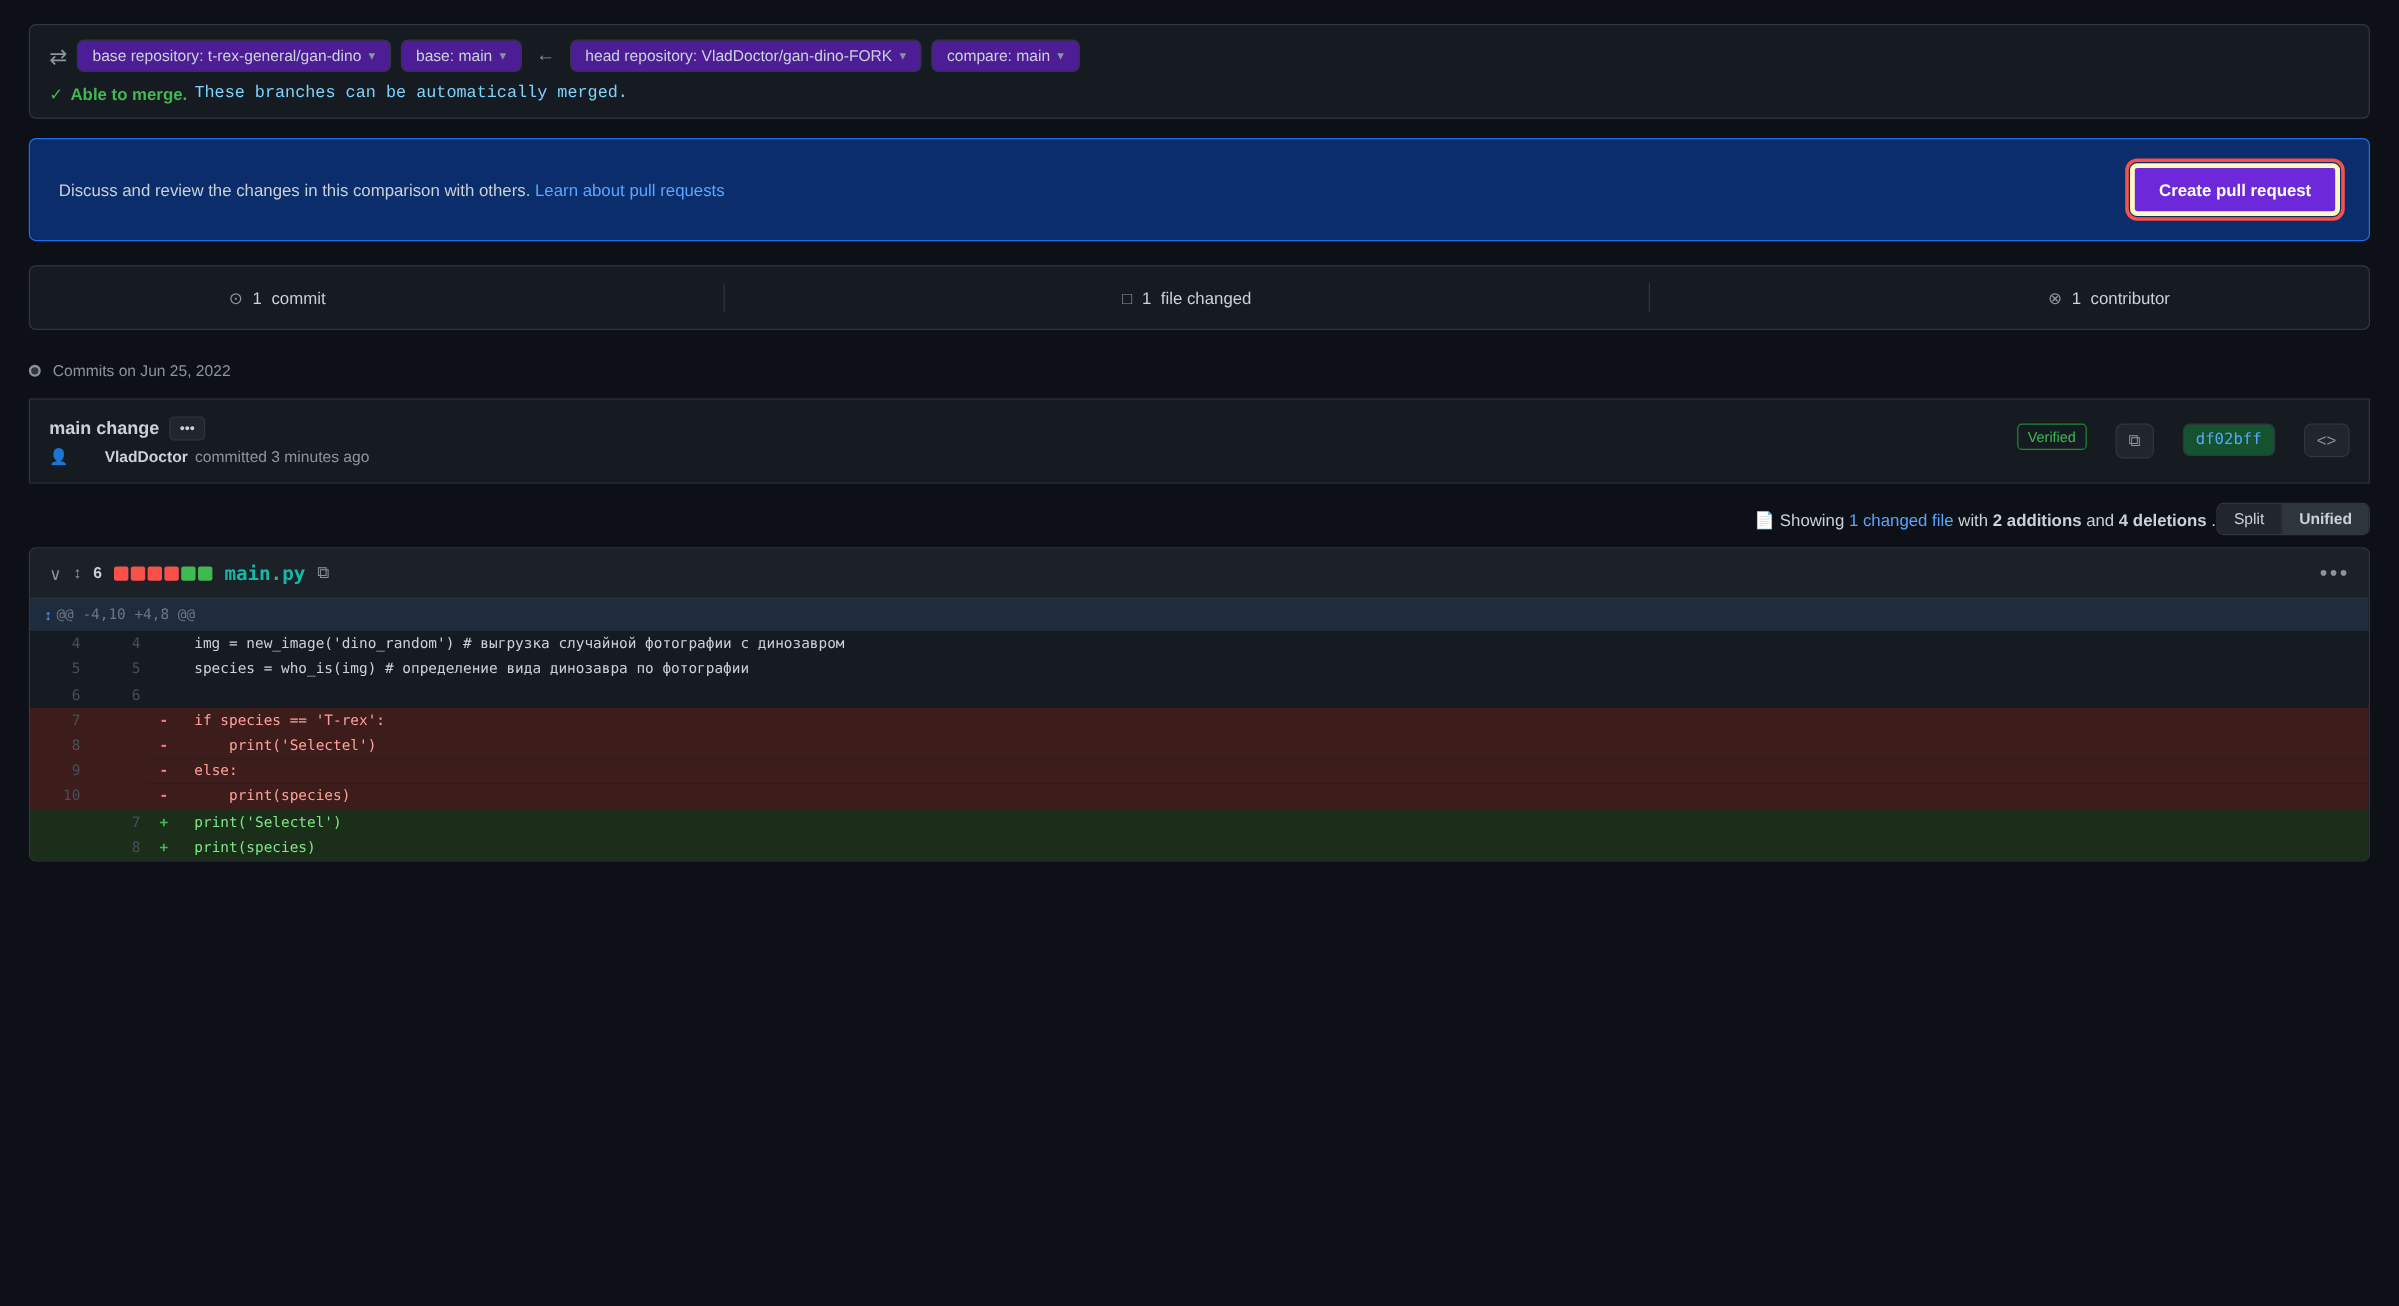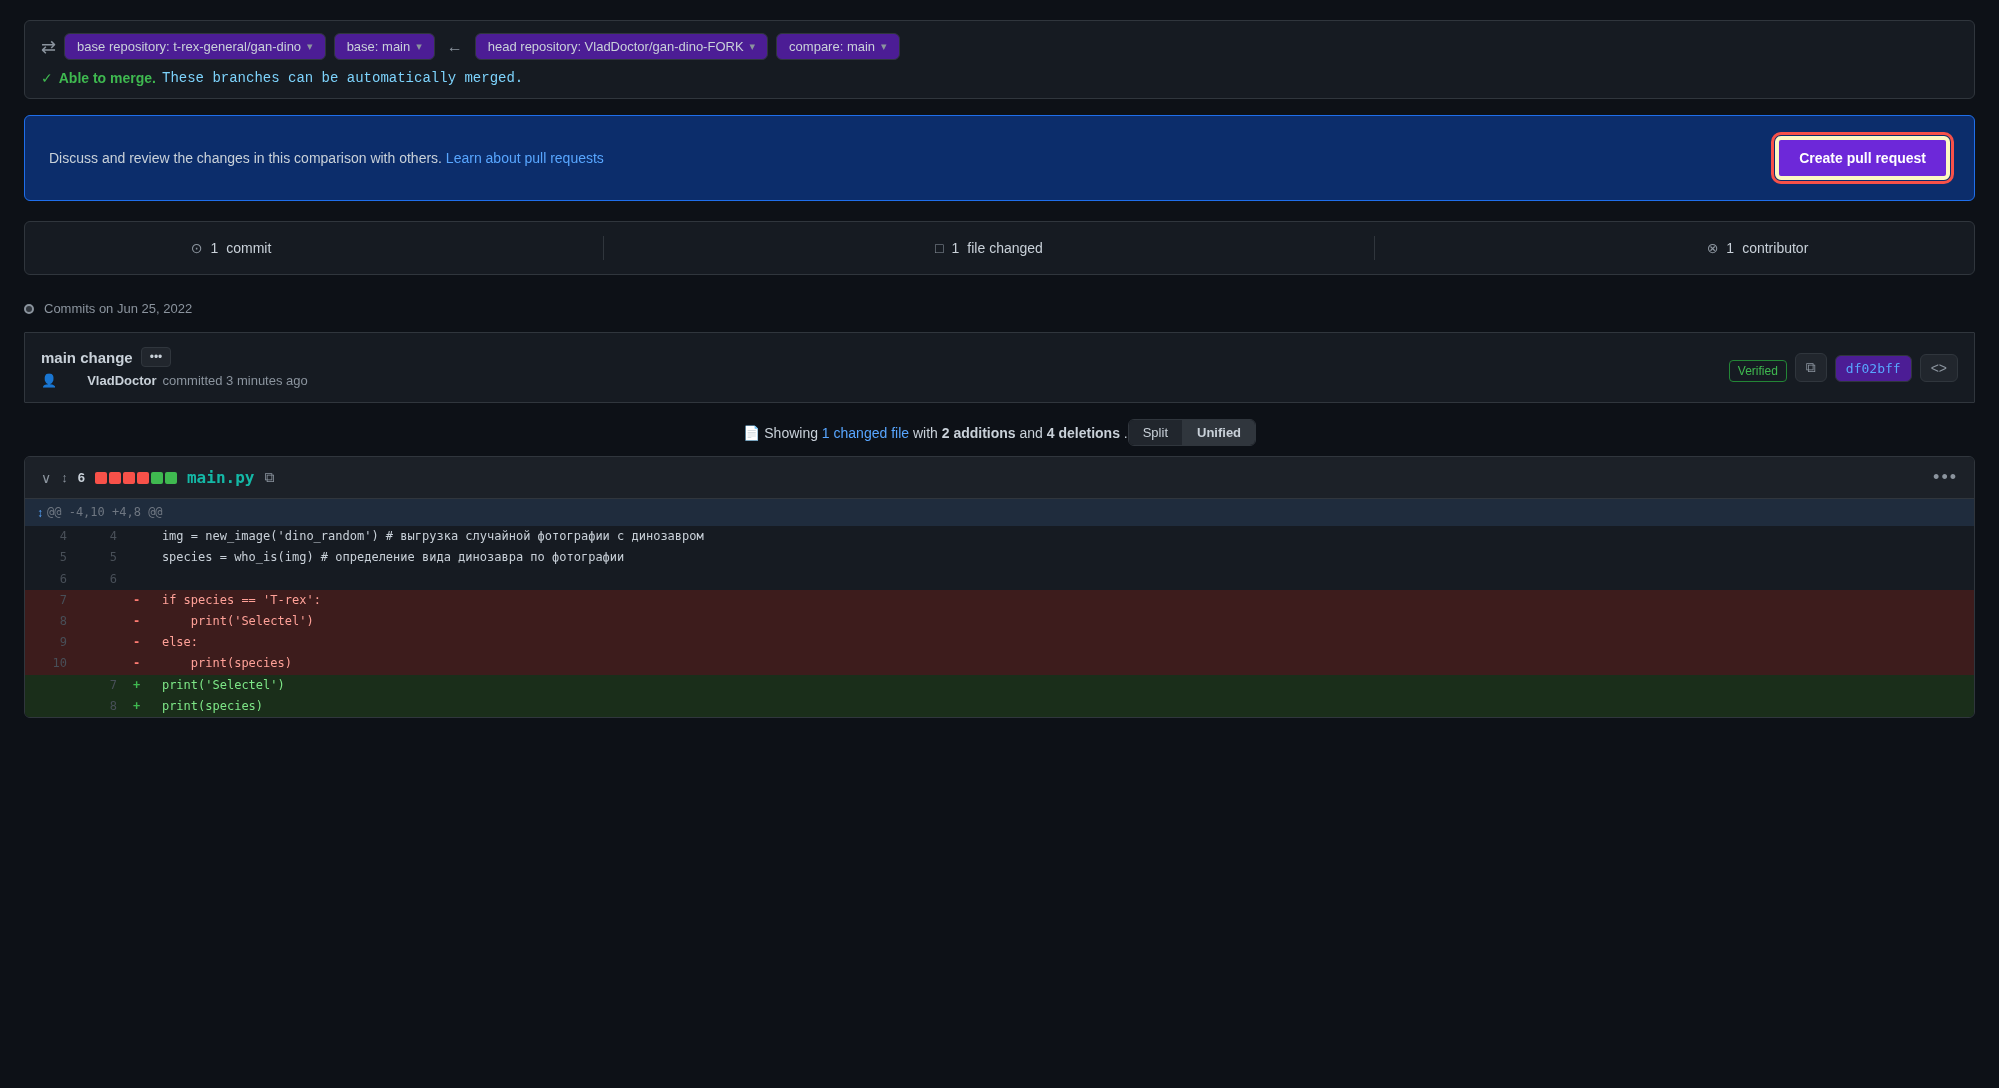--- a/index.html
+++ b/index.html
@@ -162,42 +162,42 @@
     .commit-meta {
       display: flex;
       align-items: center;
       gap: 6px;
       color: #8b949e;
       font-size: 13px;
     }
     .commit-author { color: #c9d1d9; font-weight: 600; margin-left: 24px; }
     .commit-right {
       display: flex;
-      align-items: flex-end;
-      gap: 8px;
+      align-items: flex-start;
+      gap: 24px;
       padding-left: 47px;
     }
     .verified-badge {
       border: 1px solid #238636;
       border-radius: 4px;
       color: #3fb950;
       font-size: 12px;
       padding: 3px 8px;
     }
     .copy-btn {
       background: #21262d;
       border: 1px solid #30363d;
       border-radius: 6px;
       color: #8b949e;
       padding: 5px 10px;
       cursor: pointer;
       font-size: 14px;
     }
     .hash-btn {
-      background: #4c1d95;
+      background: #14532d;
       border: 1px solid #30363d;
       border-radius: 6px;
       color: #58a6ff;
       font-size: 13px;
       padding: 5px 10px;
       cursor: pointer;
       font-family: 'SFMono-Regular', Consolas, monospace;
     }
     .code-btn {
       background: #21262d;
@@ -206,21 +206,21 @@
       color: #8b949e;
       padding: 5px 10px;
       cursor: pointer;
       font-size: 14px;
     }
 
     
     .diff-header {
       display: flex;
       align-items: center;
-      justify-content: center;
+      justify-content: flex-end;
       margin: 16px 0 10px;
     }
     .diff-summary {
       font-size: 14px;
       color: #c9d1d9;
     }
     .diff-summary b { color: #c9d1d9; }
     .diff-summary .changed-link { color: #58a6ff; }
     .view-toggle {
       display: flex;

